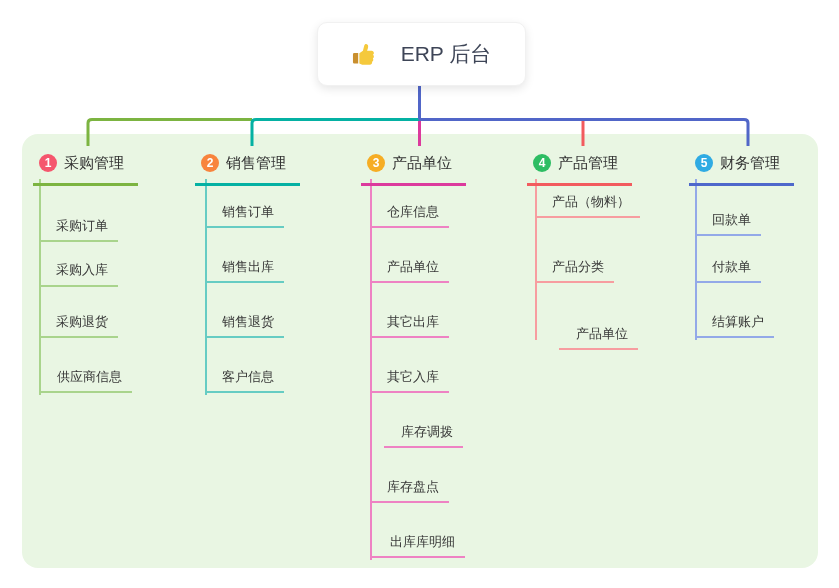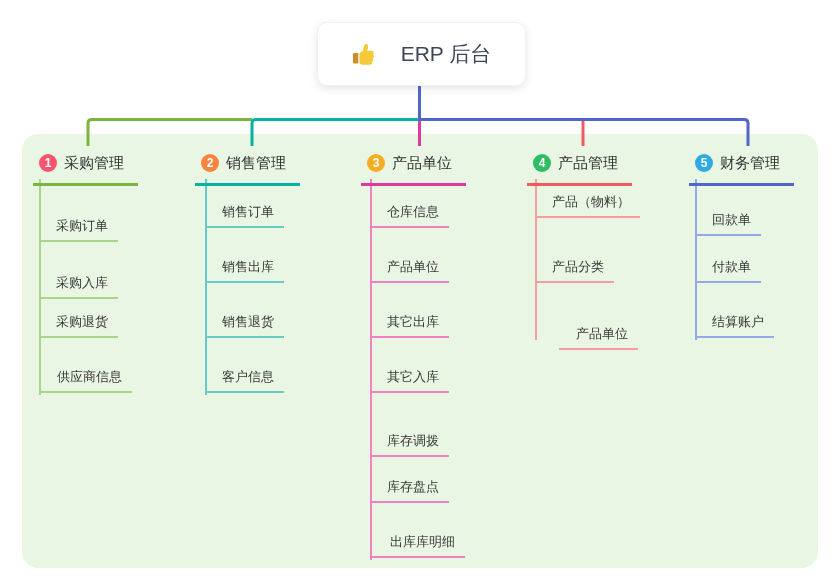--- a/index.html
+++ b/index.html
@@ -44,42 +44,42 @@
     </span>
     <span class="root-label">ERP 后台</span>
   </div>
   <div id="branches">
       <div class="branch-head" style="left: 33px; border-bottom-color: rgb(124, 180, 65);">
         <span class="badge" style="background: rgb(245, 86, 109);">1</span>
         <span>采购管理</span>
       </div>
       <div class="spine" style="left: 39px; top: 179px; height: 216px; background: rgb(169, 212, 140);"></div>
       <div class="child-node" style="left: 39px; top: 212px; border-bottom-color: rgb(169, 212, 140);">采购订单</div>
-      <div class="child-node" style="left: 39px; top: 269px; border-bottom-color: rgb(169, 212, 140);">采购入库</div>
+      <div class="child-node" style="left: 39px; top: 257px; border-bottom-color: rgb(169, 212, 140); font-family: Liberation Mono, monospace;">采购入库</div>
       <div class="child-node" style="left: 39px; top: 308px; border-bottom-color: rgb(169, 212, 140);">采购退货</div>
       <div class="child-node" style="left: 39px; top: 363px; border-bottom-color: rgb(169, 212, 140); padding-left: 18px;">供应商信息</div>
       <div class="branch-head" style="left: 195px; border-bottom-color: rgb(4, 177, 163);">
         <span class="badge" style="background: rgb(248, 132, 61);">2</span>
         <span>销售管理</span>
       </div>
       <div class="spine" style="left: 205px; top: 179px; height: 216px; background: rgb(102, 204, 195);"></div>
       <div class="child-node" style="left: 205px; top: 198px; border-bottom-color: rgb(102, 204, 195);">销售订单</div>
       <div class="child-node" style="left: 205px; top: 253px; border-bottom-color: rgb(102, 204, 195);">销售出库</div>
       <div class="child-node" style="left: 205px; top: 308px; border-bottom-color: rgb(102, 204, 195);">销售退货</div>
       <div class="child-node" style="left: 205px; top: 363px; border-bottom-color: rgb(102, 204, 195);">客户信息</div>
       <div class="branch-head" style="left: 361px; border-bottom-color: rgb(220, 58, 157);">
         <span class="badge" style="background: rgb(246, 173, 36);">3</span>
         <span>产品单位</span>
       </div>
       <div class="spine" style="left: 370px; top: 179px; height: 381px; background: rgb(238, 130, 195);"></div>
       <div class="child-node" style="left: 370px; top: 198px; border-bottom-color: rgb(238, 130, 195);">仓库信息</div>
       <div class="child-node" style="left: 370px; top: 253px; border-bottom-color: rgb(238, 130, 195);">产品单位</div>
       <div class="child-node" style="left: 370px; top: 308px; border-bottom-color: rgb(238, 130, 195);">其它出库</div>
       <div class="child-node" style="left: 370px; top: 363px; border-bottom-color: rgb(238, 130, 195);">其它入库</div>
-      <div class="child-node" style="left: 370px; top: 418px; border-bottom-color: rgb(238, 130, 195); margin-top: 9px;">库存调拨</div>
+      <div class="child-node" style="left: 384px; top: 418px; border-bottom-color: rgb(238, 130, 195);">库存调拨</div>
       <div class="child-node" style="left: 370px; top: 473px; border-bottom-color: rgb(238, 130, 195);">库存盘点</div>
       <div class="child-node" style="left: 370px; top: 528px; border-bottom-color: rgb(238, 130, 195); padding-left: 20px;">出库库明细</div>
       <div class="branch-head" style="left: 527px; border-bottom-color: rgb(242, 91, 94);">
         <span class="badge" style="background: rgb(45, 189, 99);">4</span>
         <span>产品管理</span>
       </div>
       <div class="spine" style="left: 535px; top: 179px; height: 161px; background: rgb(247, 157, 160);"></div>
       <div class="child-node" style="left: 535px; top: 188px; border-bottom-color: rgb(247, 157, 160);">产品（物料）</div>
       <div class="child-node" style="left: 535px; top: 253px; border-bottom-color: rgb(247, 157, 160);">产品分类</div>
       <div class="child-node" style="left: 535px; top: 320px; border-bottom-color: rgb(247, 157, 160); margin-left: 24px;">产品单位</div>

